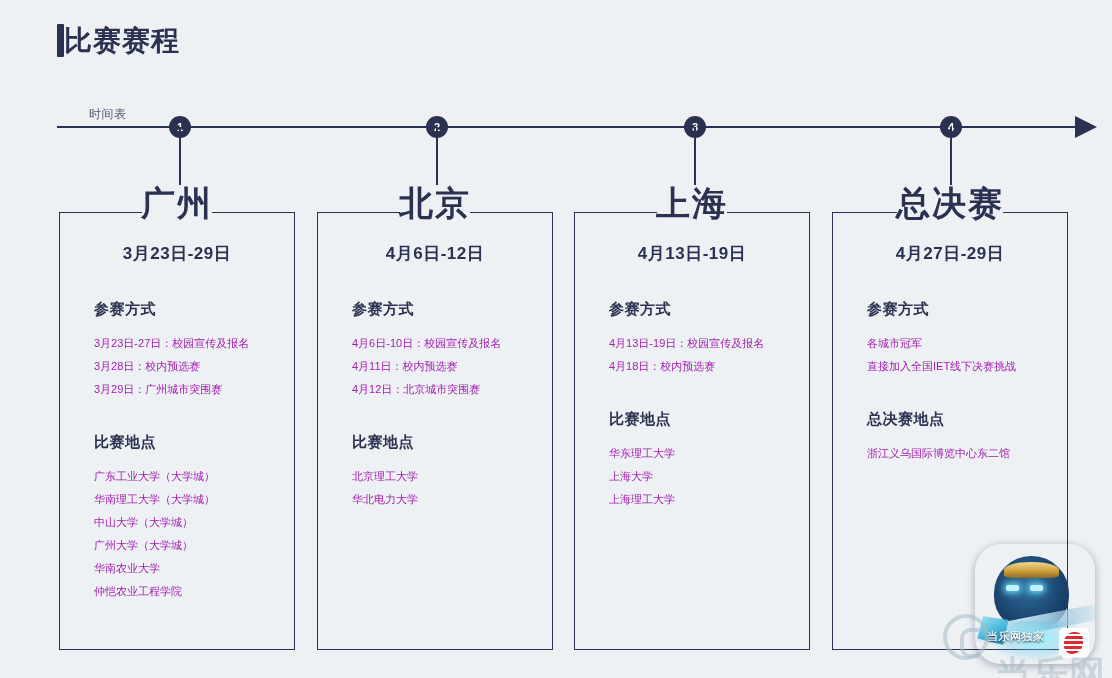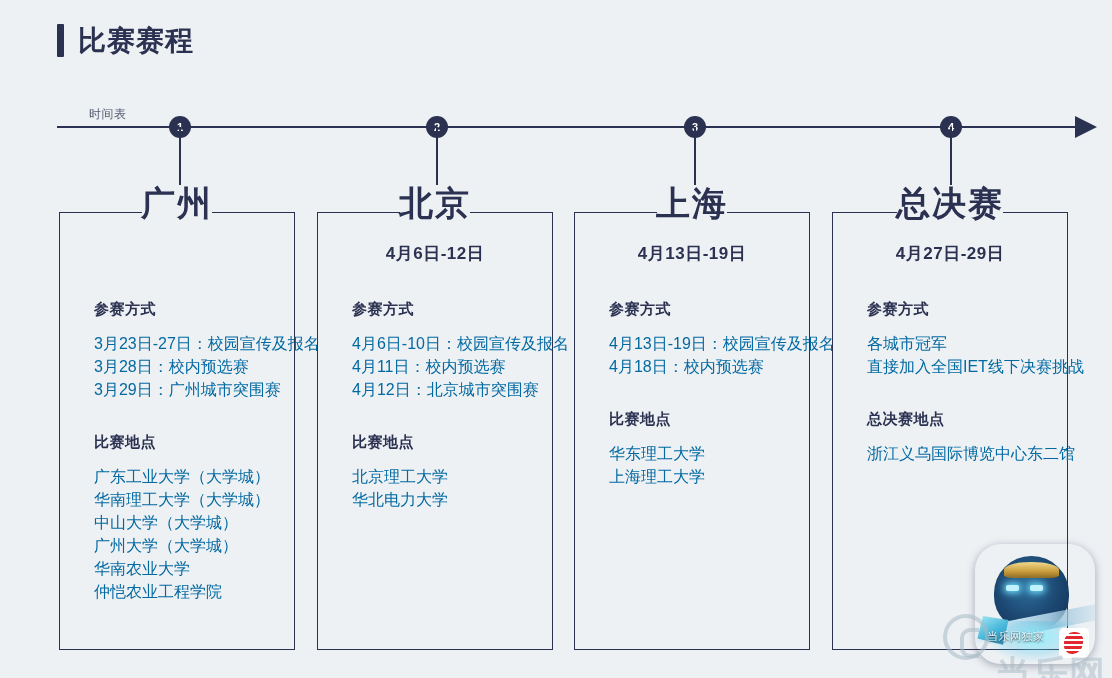--- a/index.html
+++ b/index.html
@@ -18,21 +18,20 @@
     position: relative;
   }
 
   
   .page-header {
     position: absolute;
     left: 57px;
     top: 24px;
     display: flex;
     align-items: center;
-    gap: 14px;
   }
   .header-bar {
     width: 7px;
     height: 33px;
     background: #2b3150;
     border-radius: 1px;
   }
   .page-title {
     font-size: 28px;
     font-weight: bold;
@@ -165,23 +164,23 @@
   }
   .section + .section { margin-top: 32px; }
   .section-heading {
     font-size: 15px;
     font-weight: bold;
     color: #2b3150;
     letter-spacing: 0.5px;
     margin-bottom: 13px;
   }
   .section-line {
-    font-size: 16px;
+    font-size: 11px;
     line-height: 23px;
-    color: #0369a1;
+    color: #a21caf;
     white-space: nowrap;
   }
 
   
   .game-icon {
     position: absolute;
     left: 975px;
     top: 544px;
     width: 120px;
     height: 120px;
@@ -249,21 +248,21 @@
     height: 34%;
     background: radial-gradient(ellipse at 50% 40%, rgba(120,240,255,0.75) 0%, rgba(60,190,230,0.25) 45%, rgba(10,40,70,0) 75%);
   }
   .gi-title {
     position: absolute;
     left: 10%;
     top: 70%;
     width: 62%;
     height: 14%;
     font-size: 11px;
-    font-weight: normal;
+    font-weight: bold;
     color: #eaf7ff;
     letter-spacing: 0.5px;
     line-height: 16px;
     text-shadow: 0 1px 2px rgba(0,0,0,0.8);
     white-space: nowrap;
     overflow: hidden;
   }
   .gi-badge {
     position: absolute;
     right: 5%;
@@ -359,20 +358,21 @@
         <div class="tl-stem"></div>
       </div>
     </div>
 </div>
 
 <div class="cards" id="cards-root">
     <div class="card" style="left: 59px; width: 236px;">
       <div class="card-topline left" style="width: 82px;"></div>
       <div class="card-topline right" style="width: 82px;"></div>
       <div class="card-title">广州</div>
+      <div class="card-date">3月23日-29日</div>
       <div class="card-body">
         <div class="section">
           <div class="section-heading">参赛方式</div>
           <div class="section-line">3月23日-27日：校园宣传及报名</div>
           <div class="section-line">3月28日：校内预选赛</div>
           <div class="section-line">3月29日：广州城市突围赛</div>
         </div>
         <div class="section">
           <div class="section-heading">比赛地点</div>
           <div class="section-line">广东工业大学（大学城）</div>
@@ -410,20 +410,21 @@
       <div class="card-date">4月13日-19日</div>
       <div class="card-body">
         <div class="section">
           <div class="section-heading">参赛方式</div>
           <div class="section-line">4月13日-19日：校园宣传及报名</div>
           <div class="section-line">4月18日：校内预选赛</div>
         </div>
         <div class="section">
           <div class="section-heading">比赛地点</div>
           <div class="section-line">华东理工大学</div>
+          <div class="section-line">上海大学</div>
           <div class="section-line">上海理工大学</div>
         </div>
       </div>
     </div>
     <div class="card" style="left: 832px; width: 236px;">
       <div class="card-topline left" style="width: 64px;"></div>
       <div class="card-topline right" style="width: 64px;"></div>
       <div class="card-title">总决赛</div>
       <div class="card-date">4月27日-29日</div>
       <div class="card-body">

